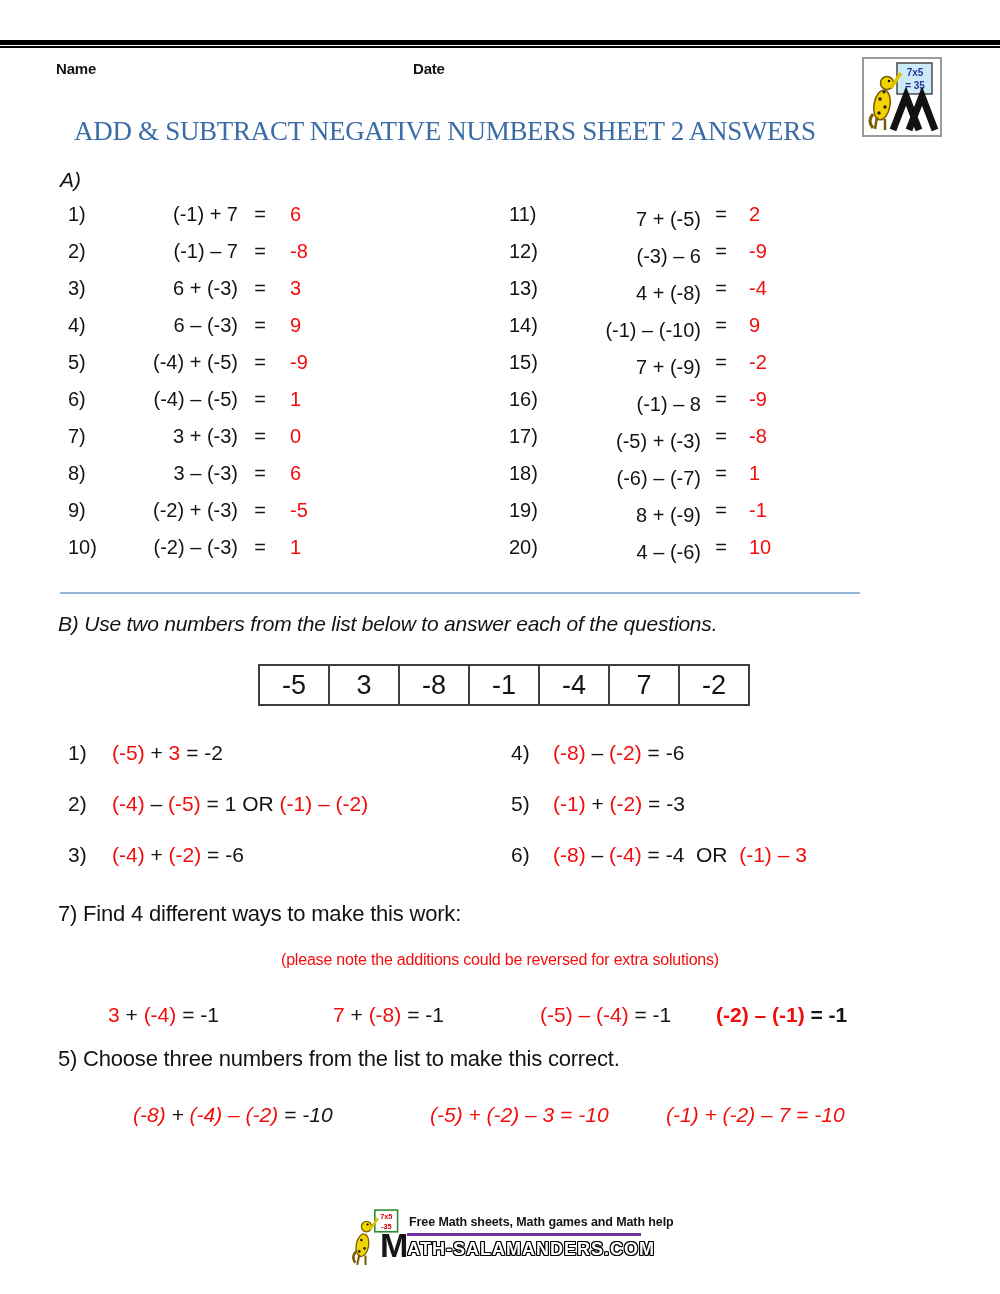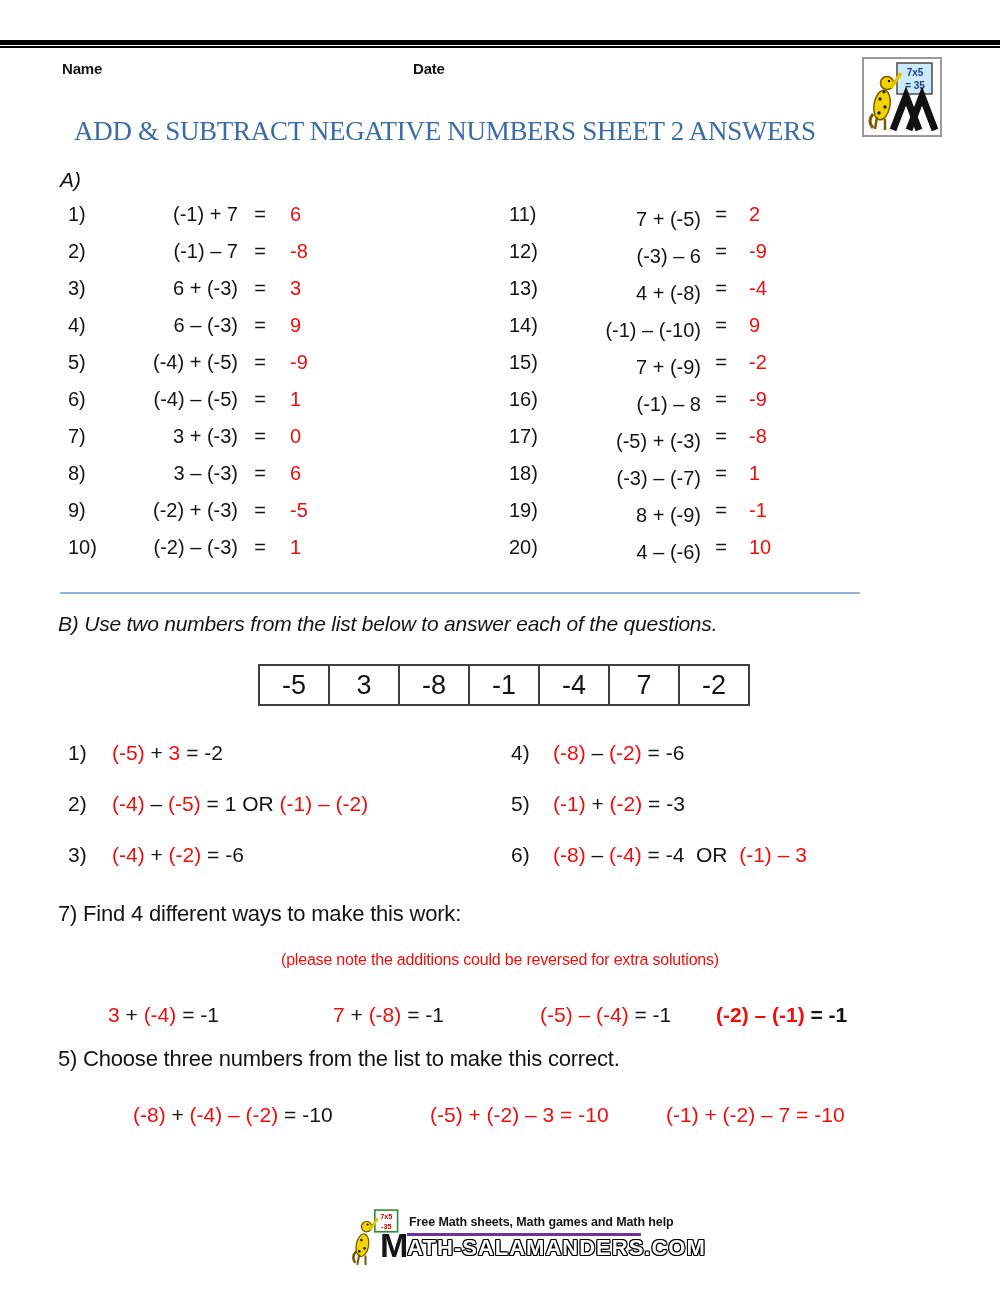--- a/index.html
+++ b/index.html
@@ -10,21 +10,21 @@
     --purple:#7030a0;
   }
   html,body{margin:0;padding:0;background:#fff;}
   body{font-family:"Liberation Sans", sans-serif;color:var(--ink);}
   .sheet{position:relative;width:1000px;height:1294px;background:#fff;overflow:hidden;}
 
   
   .topbar{position:absolute;left:0;top:40px;width:1000px;height:8px;
     background:linear-gradient(#000 0 5px,#fff 5px 6px,#000 6px 8px);}
 
-  .name-label{position:absolute;left:62px;top:60px;font-size:15px;font-weight:bold;letter-spacing:-.2px;}
+  .name-label{position:absolute;left:56px;top:60px;font-size:15px;font-weight:bold;letter-spacing:-.2px;}
   .date-label{position:absolute;left:413px;top:60px;font-size:15px;font-weight:bold;letter-spacing:-.2px;}
 
   .title{position:absolute;left:58px;top:100px;margin:16px;font-family:"Liberation Serif", serif;
     font-weight:normal;font-size:27px;letter-spacing:-.3px;color:var(--title-blue);white-space:nowrap;}
 
   
   .logo-box{position:absolute;left:862px;top:57px;width:80px;height:80px;background:#fff;
     border:2px solid #9a9a9a;box-sizing:border-box;}
   .logo-box svg{display:block;width:100%;height:100%;}
 
@@ -67,33 +67,33 @@
     font-size:16px;color:var(--red);letter-spacing:-.2px;}
   #q7-answers{position:absolute;left:0;top:1003px;width:1000px;height:30px;}
   #q7-answers .q-item{position:absolute;top:0;font-size:21px;white-space:pre;}
   #q7-answers .q-item:nth-child(1){left:108px;}
   #q7-answers .q-item:nth-child(2){left:333px;}
   #q7-answers .q-item:nth-child(3){left:540px;}
   #q7-answers .q-item:nth-child(4){left:716px;font-weight:bold;}
 
   
   #q8-head{top:1046px;}
-  #q8-answers{position:absolute;left:0;top:1103px;width:980px;height:30px;}
+  #q8-answers{position:absolute;left:0;top:1103px;width:980px;height:30px;font-style:italic;}
   #q8-answers .q-item{position:absolute;top:0;font-size:21px;white-space:pre;}
   #q8-answers .q-item:nth-child(1){left:133px;}
   #q8-answers .q-item:nth-child(2){left:430px;}
   #q8-answers .q-item:nth-child(3){left:666px;text-align:right;}
 
   
   .fsal{position:absolute;left:350px;top:1208px;width:60px;height:60px;}
   .ftag{position:absolute;left:409px;top:1215px;font-size:12.5px;font-weight:bold;letter-spacing:-.1px;}
   .fline{position:absolute;left:407px;top:1233px;width:234px;height:3px;background:var(--purple);}
   .fsite{position:absolute;left:380px;top:1231px;display:flex;align-items:flex-end;}
   .fm{font-size:34px;line-height:.85;font-weight:900;color:#161616;margin-right:-1px;}
-  .frest{font-size:22px;font-weight:bold;letter-spacing:1px;color:#fff;line-height:1.1;
+  .frest{font-size:18px;font-weight:bold;letter-spacing:1px;color:#fff;line-height:1.1;
     text-shadow:-1px -1px 0 #000,1px -1px 0 #000,-1px 1px 0 #000,1px 1px 0 #000,
       0 -1px 0 #000,0 1px 0 #000,-1px 0 0 #000,1px 0 0 #000;}
 </style>
 </head>
 <body>
 
 <div class="sheet">
 
   <div class="topbar"></div>
 
@@ -228,21 +228,21 @@
         <span class="pans">-9</span>
       </div>
       <div class="arow">
         <span class="pnum">17)</span>
         <span class="pexpr">(-5) + (-3)</span>
         <span class="peq">=</span>
         <span class="pans">-8</span>
       </div>
       <div class="arow">
         <span class="pnum">18)</span>
-        <span class="pexpr">(-3) – (-7)</span>
+        <span class="pexpr">(-6) – (-7)</span>
         <span class="peq">=</span>
         <span class="pans">1</span>
       </div>
       <div class="arow">
         <span class="pnum">19)</span>
         <span class="pexpr">8 + (-9)</span>
         <span class="peq">=</span>
         <span class="pans">-1</span>
       </div>
       <div class="arow">

